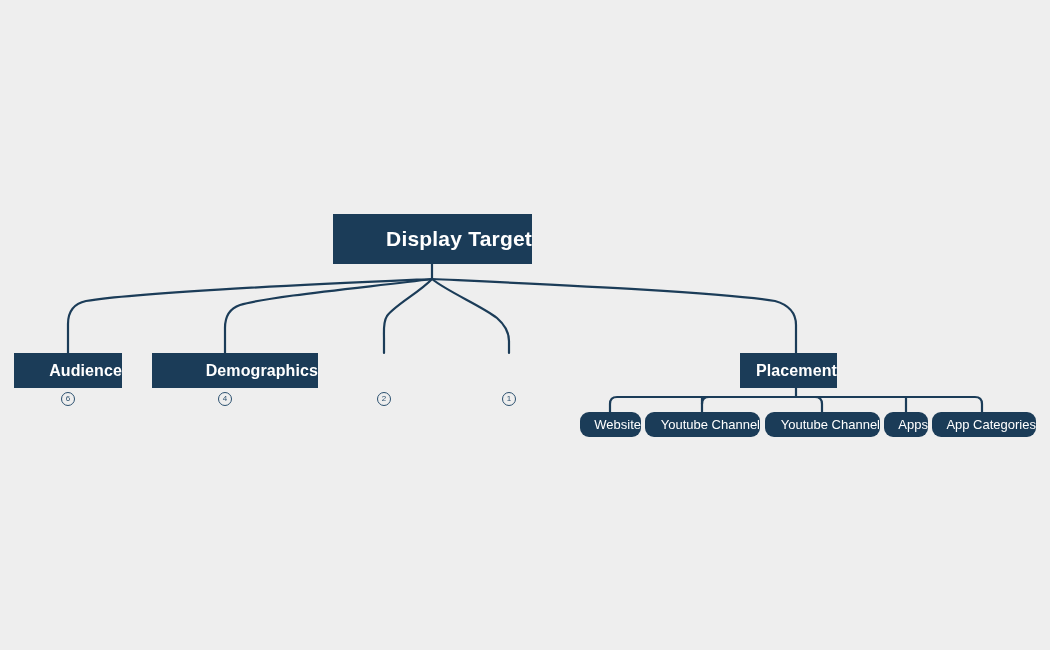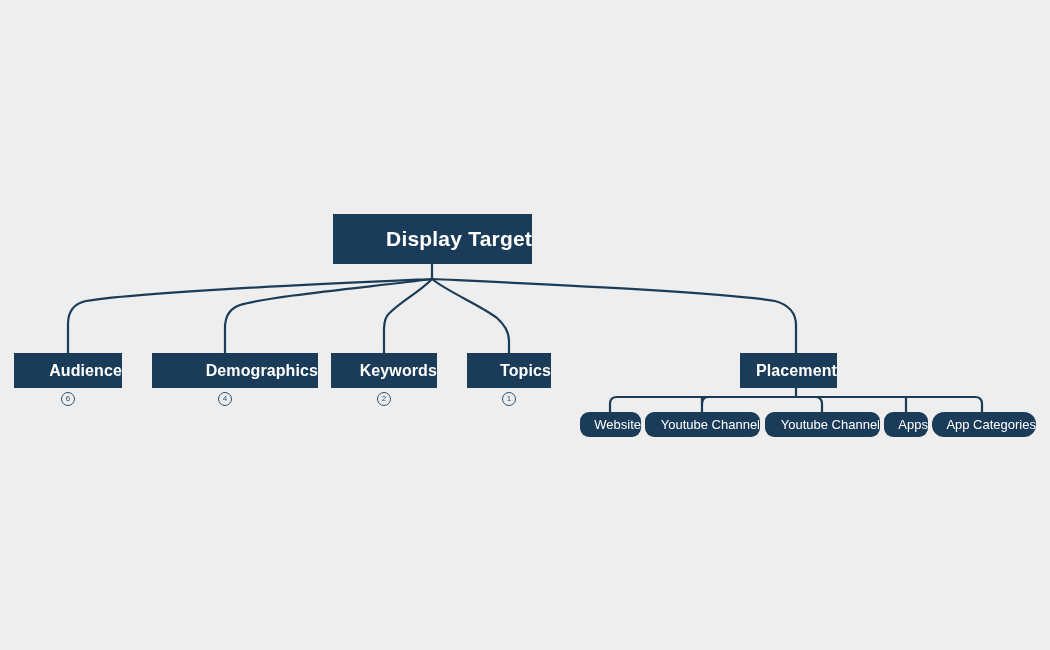--- a/index.html
+++ b/index.html
@@ -108,47 +108,41 @@
     <span>6</span>
   </div>
 
   <div class="node node-branch" style="left:152px; top:353px; width:166px; height:35px;">
     <span>Demographics</span>
   </div>
   <div class="badge" style="left:218px; top:392px;">
     <span>4</span>
   </div>
 
-  <div class="node node-branch" style="left:331px; top:353px; width:106px; height:35px;">
-    <span>Keywords</span>
-  </div>
   <div class="badge" style="left:377px; top:392px;">
     <span>2</span>
   </div>
 
-  <div class="node node-branch" style="left:467px; top:353px; width:84px; height:35px;">
-    <span>Topics</span>
-  </div>
   <div class="badge" style="left:502px; top:392px;">
     <span>1</span>
   </div>
 
   <div class="node node-branch" style="left:740px; top:353px; width:97px; height:35px;">
     <span>Placement</span>
   </div>
 
   <div class="node node-leaf" style="left:580px; top:412px; width:61px; height:25px;">
     <span>Website</span>
   </div>
   <div class="node node-leaf" style="left:645px; top:412px; width:115px; height:25px;">
     <span>Youtube Channel</span>
   </div>
   <div class="node node-leaf" style="left:765px; top:412px; width:115px; height:25px;">
     <span>Youtube Channel</span>
   </div>
   <div class="node node-leaf" style="left:884px; top:412px; width:44px; height:25px;">
     <span>Apps</span>
   </div>
-  <div class="node node-leaf" style="left:932px; top:412px; width:104px; height:25px;border-radius:12px;">
+  <div class="node node-leaf" style="left:932px; top:412px; width:104px; height:25px;">
     <span>App Categories</span>
   </div>
 
 </div>
 
 </body></html>

